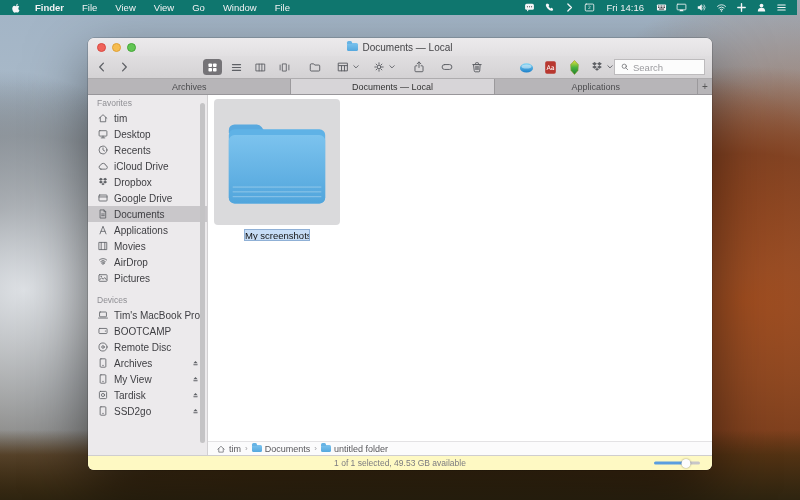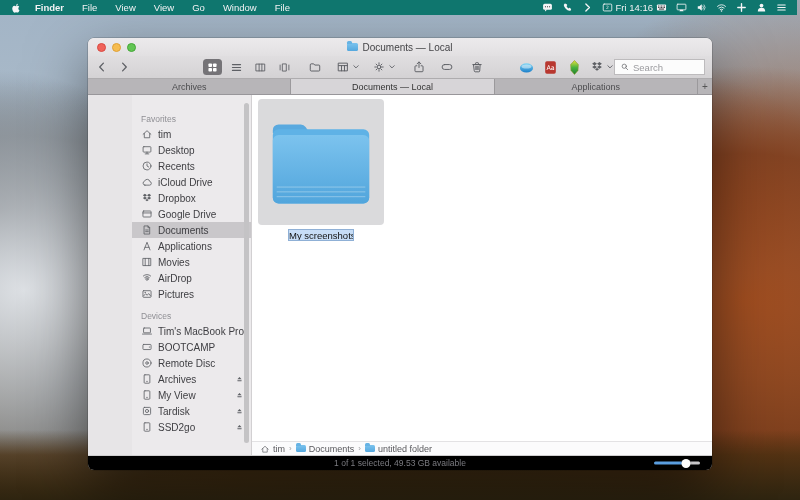--- a/index.html
+++ b/index.html
@@ -21,21 +21,21 @@
   }
 
   
   .menubar { position:absolute; left:0; top:0; width:797px; height:15px;
     background:#0f766e; color:#f2f2f4; display:flex; align-items:center;
     padding:0 10px; font-size:9.5px; z-index:50; }
   .mb-apple { display:flex; align-items:center; margin-right:4px; }
   .mb-apple svg { width:12px; height:12px; }
   .mb-item { padding:0 9px; white-space:nowrap; }
   .mb-item.app { font-weight:bold; }
-  .mb-right { margin-left:auto; display:flex; align-items:center; }
+  .mb-right { margin-left:auto; display:flex; align-items:center; gap:9px; }
   .mb-right .mi svg { width:11px; height:11px; display:block; }
   .mb-clock { font-size:9.5px; margin:0 3px; white-space:nowrap; }
 
   
   .window { position:absolute; left:88px; top:38px; width:624px; height:432px;
     border-radius:6px; overflow:hidden; background:#e7e5e7;
     box-shadow:0 24px 60px rgba(0,0,0,.5), 0 0 0 .5px rgba(0,0,0,.28);
     display:flex; flex-direction:column; }
 
   .titlebar { height:18px; flex:0 0 18px; position:relative; display:flex;
@@ -81,21 +81,21 @@
   .tab { flex:1; display:flex; align-items:center; justify-content:center; gap:4px;
     font-size:9px; color:#4c4c4f; background:#b7b5b8; border-right:1px solid #9b999c; }
   .tab.active { background:#d7d5d8; color:#333; }
   .tab-add { flex:0 0 14px; display:flex; align-items:center; justify-content:center;
     font-size:10px; color:#555; background:#b7b5b8; }
 
   .content { flex:1; display:flex; min-height:0; }
 
   
   .sidebar { width:120px; flex:0 0 120px; background:#eceaec; border-right:1px solid #d2d0d2;
-    padding-top:16px; position:relative; overflow:hidden;margin-left:44px; }
+    padding-top:0; position:relative; overflow:hidden; }
   .sb-head { font-size:8.5px; color:#8f8f94; padding:3px 0 2px 9px; }
   .sb-sec2 { margin-top:6px; }
   .sb-item { height:16px; display:flex; align-items:center; padding-left:9px; gap:5px;
     font-size:10px; color:#3e3e42; white-space:nowrap; }
   .sb-item.sel { background:#c9c7ca; }
   .sb-item .ic { flex:0 0 12px; display:flex; }
   .sb-item .ic svg { width:12px; height:12px; display:block; }
   .sb-eject { margin-left:auto; margin-right:7px; display:flex; }
   .sb-eject svg { width:9px; height:9px; }
   .sb-scroll { position:absolute; right:2px; top:8px; bottom:12px; width:5px;
@@ -112,21 +112,21 @@
     background:#c7ddf6; border:1px solid #8fb0d6; padding:0; height:12px;
     font-family:inherit; outline:none; }
 
   .pathbar { height:14px; flex:0 0 14px; border-top:1px solid #e3e2e4; background:#fbfbfc;
     display:flex; align-items:center; padding-left:8px; gap:4px; font-size:9px; color:#58585c; }
   .pseg { display:flex; align-items:center; gap:3px; white-space:nowrap; }
   .pseg .ic svg { width:10px; height:10px; display:block; }
   .pchev { color:#a0a0a4; font-size:8px; }
 
   
-  .statusbar { height:15px; flex:0 0 15px; background:#000000; border-top:1px solid #cfcecf;
+  .statusbar { height:15px; flex:0 0 15px; background:#fef9c3; border-top:1px solid #cfcecf;
     position:relative; display:flex; align-items:center; justify-content:center;
     font-size:8.5px; color:#7b7b80; }
   .zoom-slider { position:absolute; right:12px; top:50%; transform:translateY(-50%);
     width:46px; height:3px; border-radius:2px;
     background:linear-gradient(to right,#5a9ee0 0 70%, #c7c6c8 70%); }
   .zoom-knob { position:absolute; left:70%; top:50%; transform:translate(-50%,-50%);
     width:9px; height:9px; border-radius:50%; background:#fdfdfd;
     box-shadow:0 0 2px rgba(0,0,0,.45); }
 
   svg .f { fill:#5e6065; stroke:none; }

